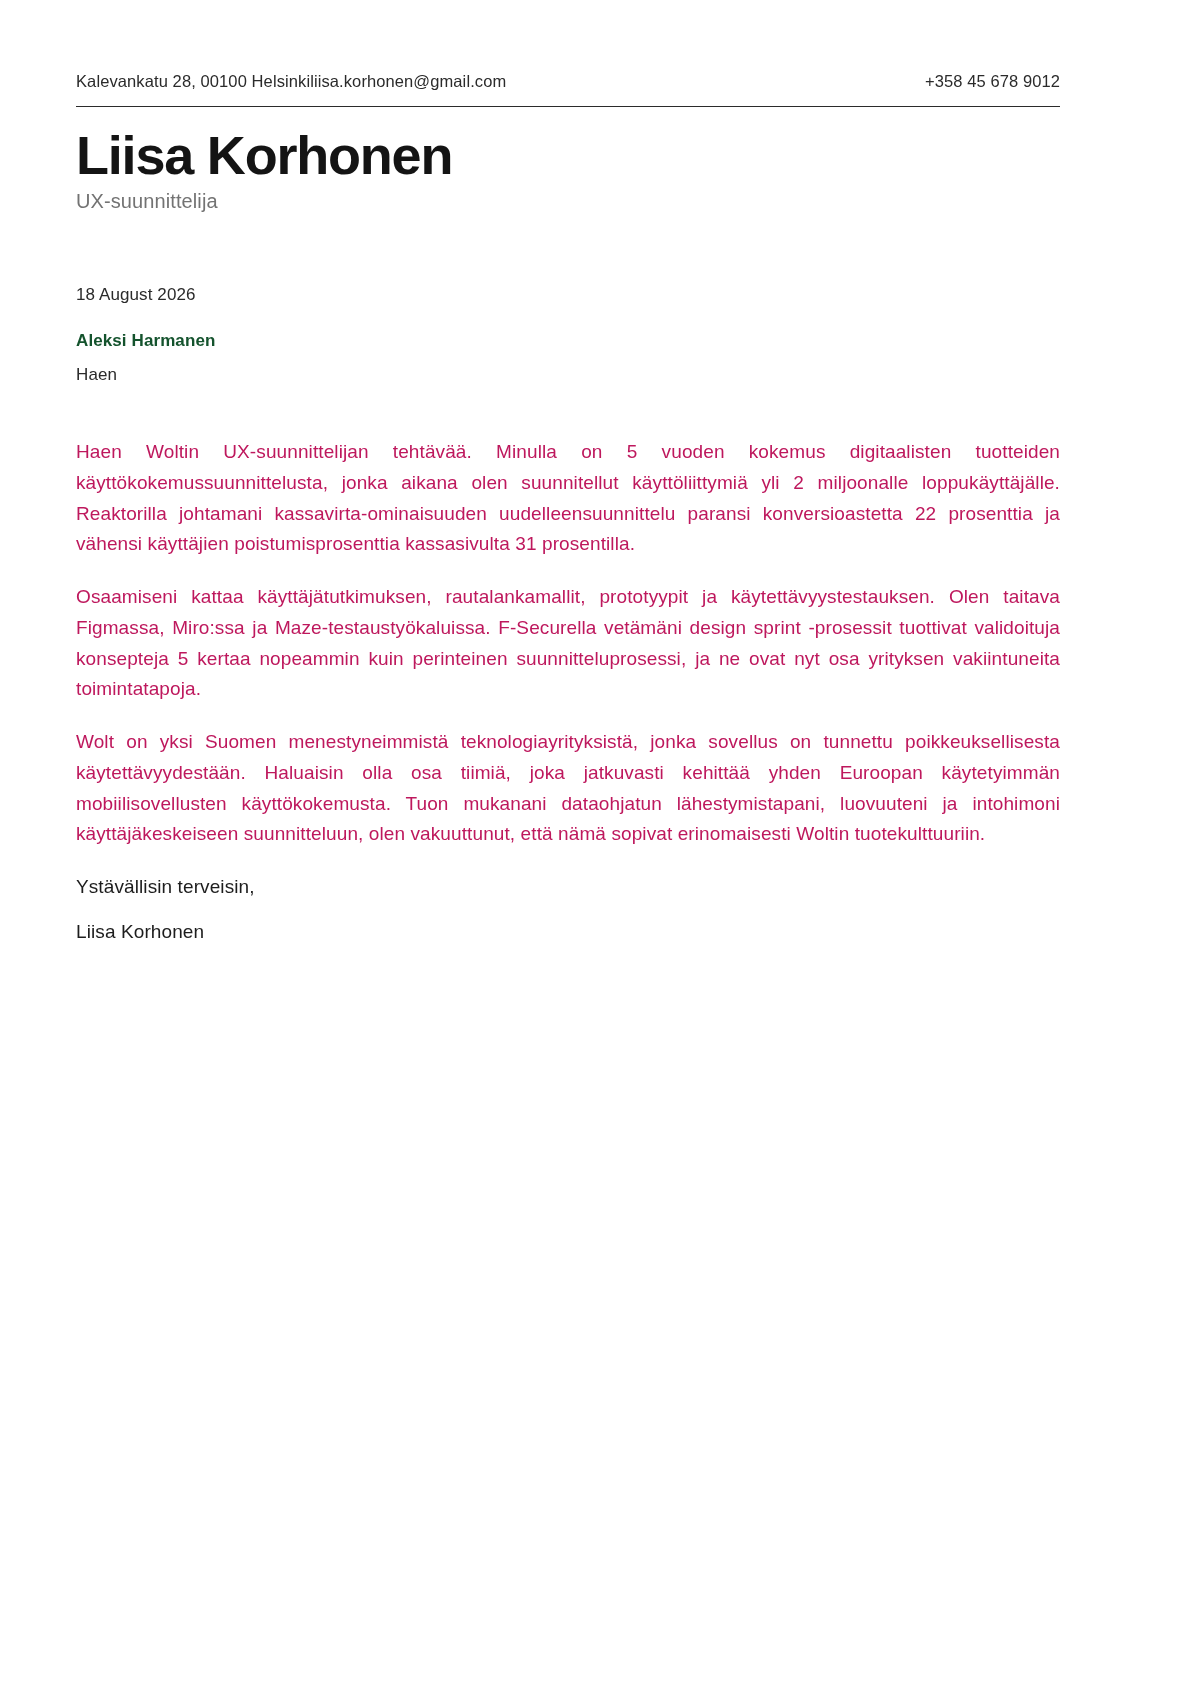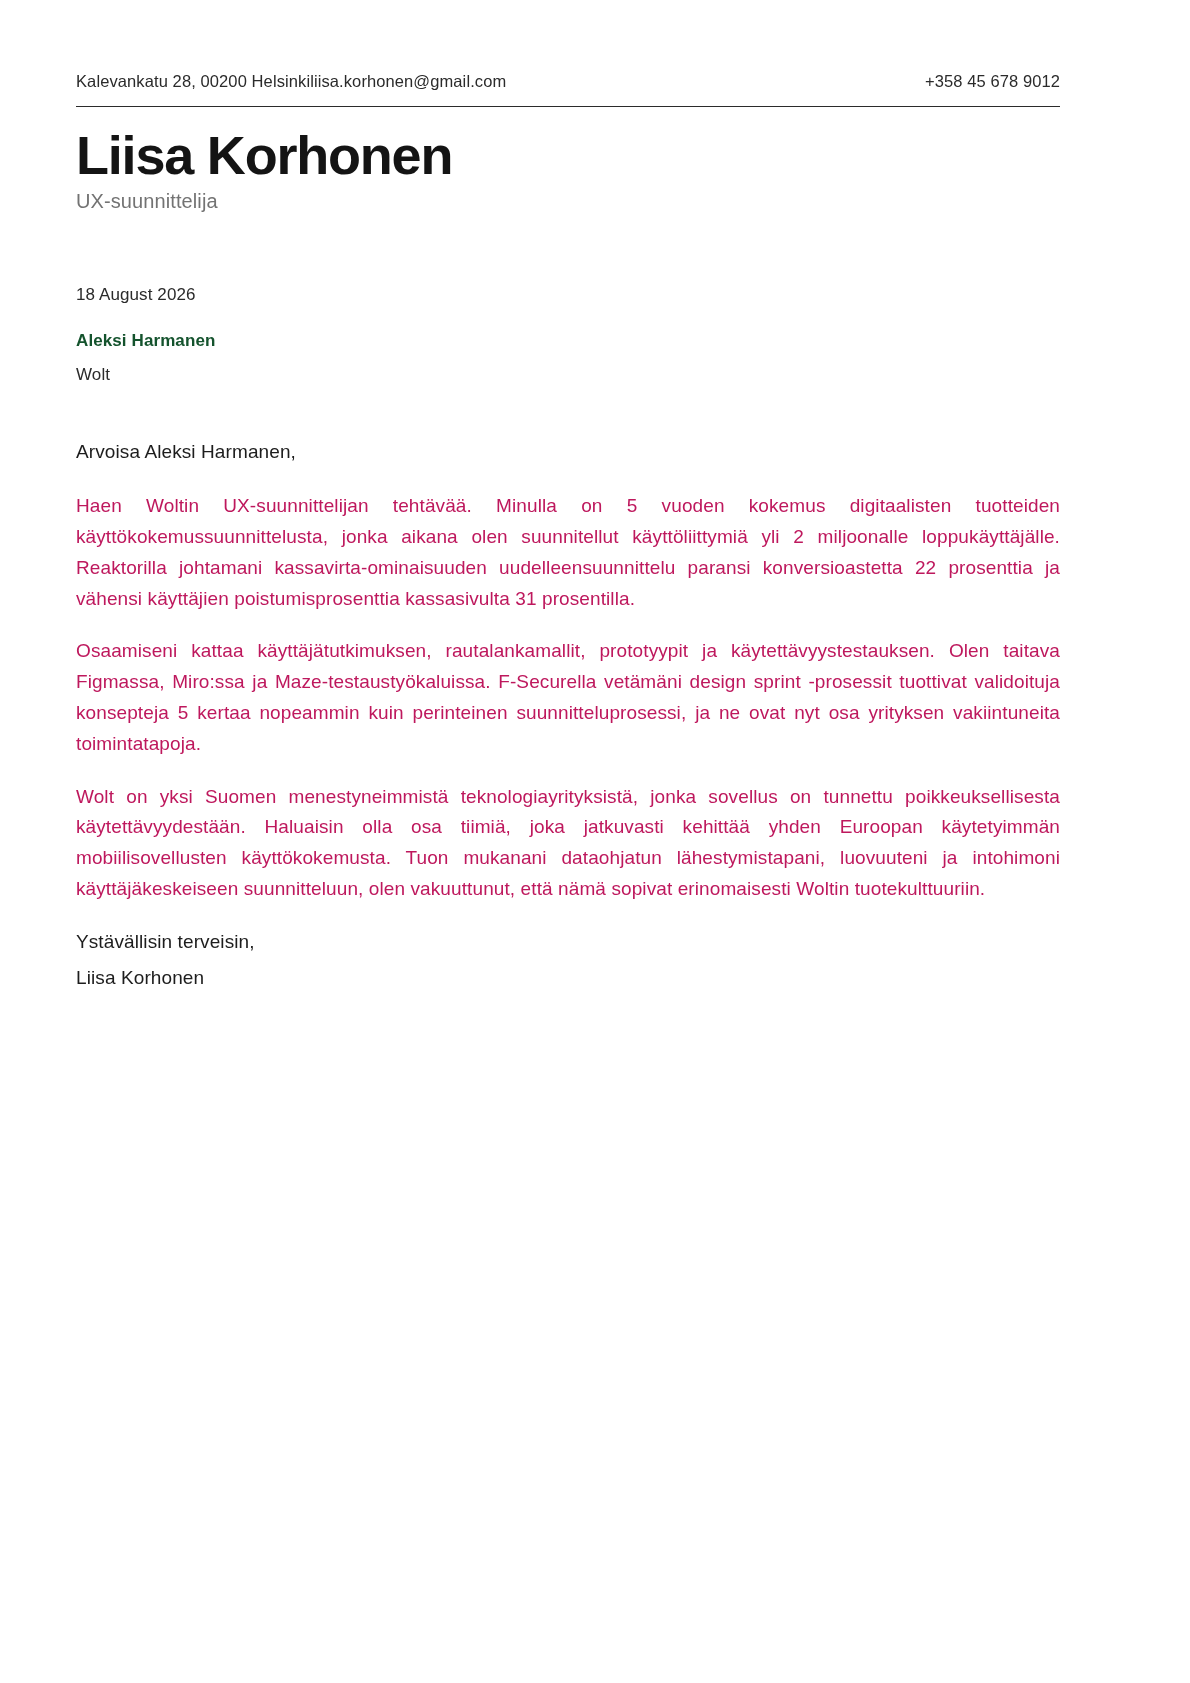--- a/index.html
+++ b/index.html
@@ -99,56 +99,55 @@
     color: #be185d;
     text-align: justify;
     text-justify: inter-word;
     margin: 0 0 22px 0;
     letter-spacing: 0.1px;
   }
   .closing-line {
     font-size: 19px;
     line-height: 1.6;
     color: #1d1d1d;
-    margin: 0 0 6px 0;
+    margin: 0 0 14px 0;
     letter-spacing: 0.1px;
   }
   .signature-name {
     font-size: 19px;
     line-height: 1.6;
     color: #1d1d1d;
     letter-spacing: 0.1px;
   }
 </style>
 </head>
 <body>
 
 <div class="page">
 
   <div class="contact-bar">
-    <div class="slot-left">Kalevankatu 28, 00200 Helsinki</div>
+    <div class="slot-left">Kalevankatu 28, 00100 Helsinki</div>
     <div class="slot-center">liisa.korhonen@gmail.com</div>
     <div class="slot-right">+358 45 678 9012</div>
   </div>
 
   <div class="rule"></div>
 
   <div class="identity">
     <h1 class="full-name">Liisa Korhonen</h1>
     <div class="job-title">UX-suunnittelija</div>
   </div>
 
   <div class="meta">
     <div class="letter-date">18 August 2026</div>
     <div class="recipient-name">Aleksi Harmanen</div>
-    <div class="recipient-company">Wolt</div>
+    <div class="recipient-company">Haen</div>
   </div>
 
   <div class="letter-body">
-    <div class="salutation">Arvoisa Aleksi Harmanen,</div>
     <p class="body-paragraph">Haen Woltin UX-suunnittelijan tehtävää. Minulla on 5 vuoden kokemus digitaalisten tuotteiden käyttökokemussuunnittelusta, jonka aikana olen suunnitellut käyttöliittymiä yli 2 miljoonalle loppukäyttäjälle. Reaktorilla johtamani kassavirta-ominaisuuden uudelleensuunnittelu paransi konversioastetta 22 prosenttia ja vähensi käyttäjien poistumisprosenttia kassasivulta 31 prosentilla.</p>
     <p class="body-paragraph">Osaamiseni kattaa käyttäjätutkimuksen, rautalankamallit, prototyypit ja käytettävyystestauksen. Olen taitava Figmassa, Miro:ssa ja Maze-testaustyökaluissa. F-Securella vetämäni design sprint -prosessit tuottivat validoituja konsepteja 5 kertaa nopeammin kuin perinteinen suunnitteluprosessi, ja ne ovat nyt osa yrityksen vakiintuneita toimintatapoja.</p>
     <p class="body-paragraph">Wolt on yksi Suomen menestyneimmistä teknologiayrityksistä, jonka sovellus on tunnettu poikkeuksellisesta käytettävyydestään. Haluaisin olla osa tiimiä, joka jatkuvasti kehittää yhden Euroopan käytetyimmän mobiilisovellusten käyttökokemusta. Tuon mukanani dataohjatun lähestymistapani, luovuuteni ja intohimoni käyttäjäkeskeiseen suunnitteluun, olen vakuuttunut, että nämä sopivat erinomaisesti Woltin tuotekulttuuriin.</p>
     <div class="closing-line">Ystävällisin terveisin,</div>
     <div class="signature-name">Liisa Korhonen</div>
   </div>
 
 </div>
 
 </body></html>

